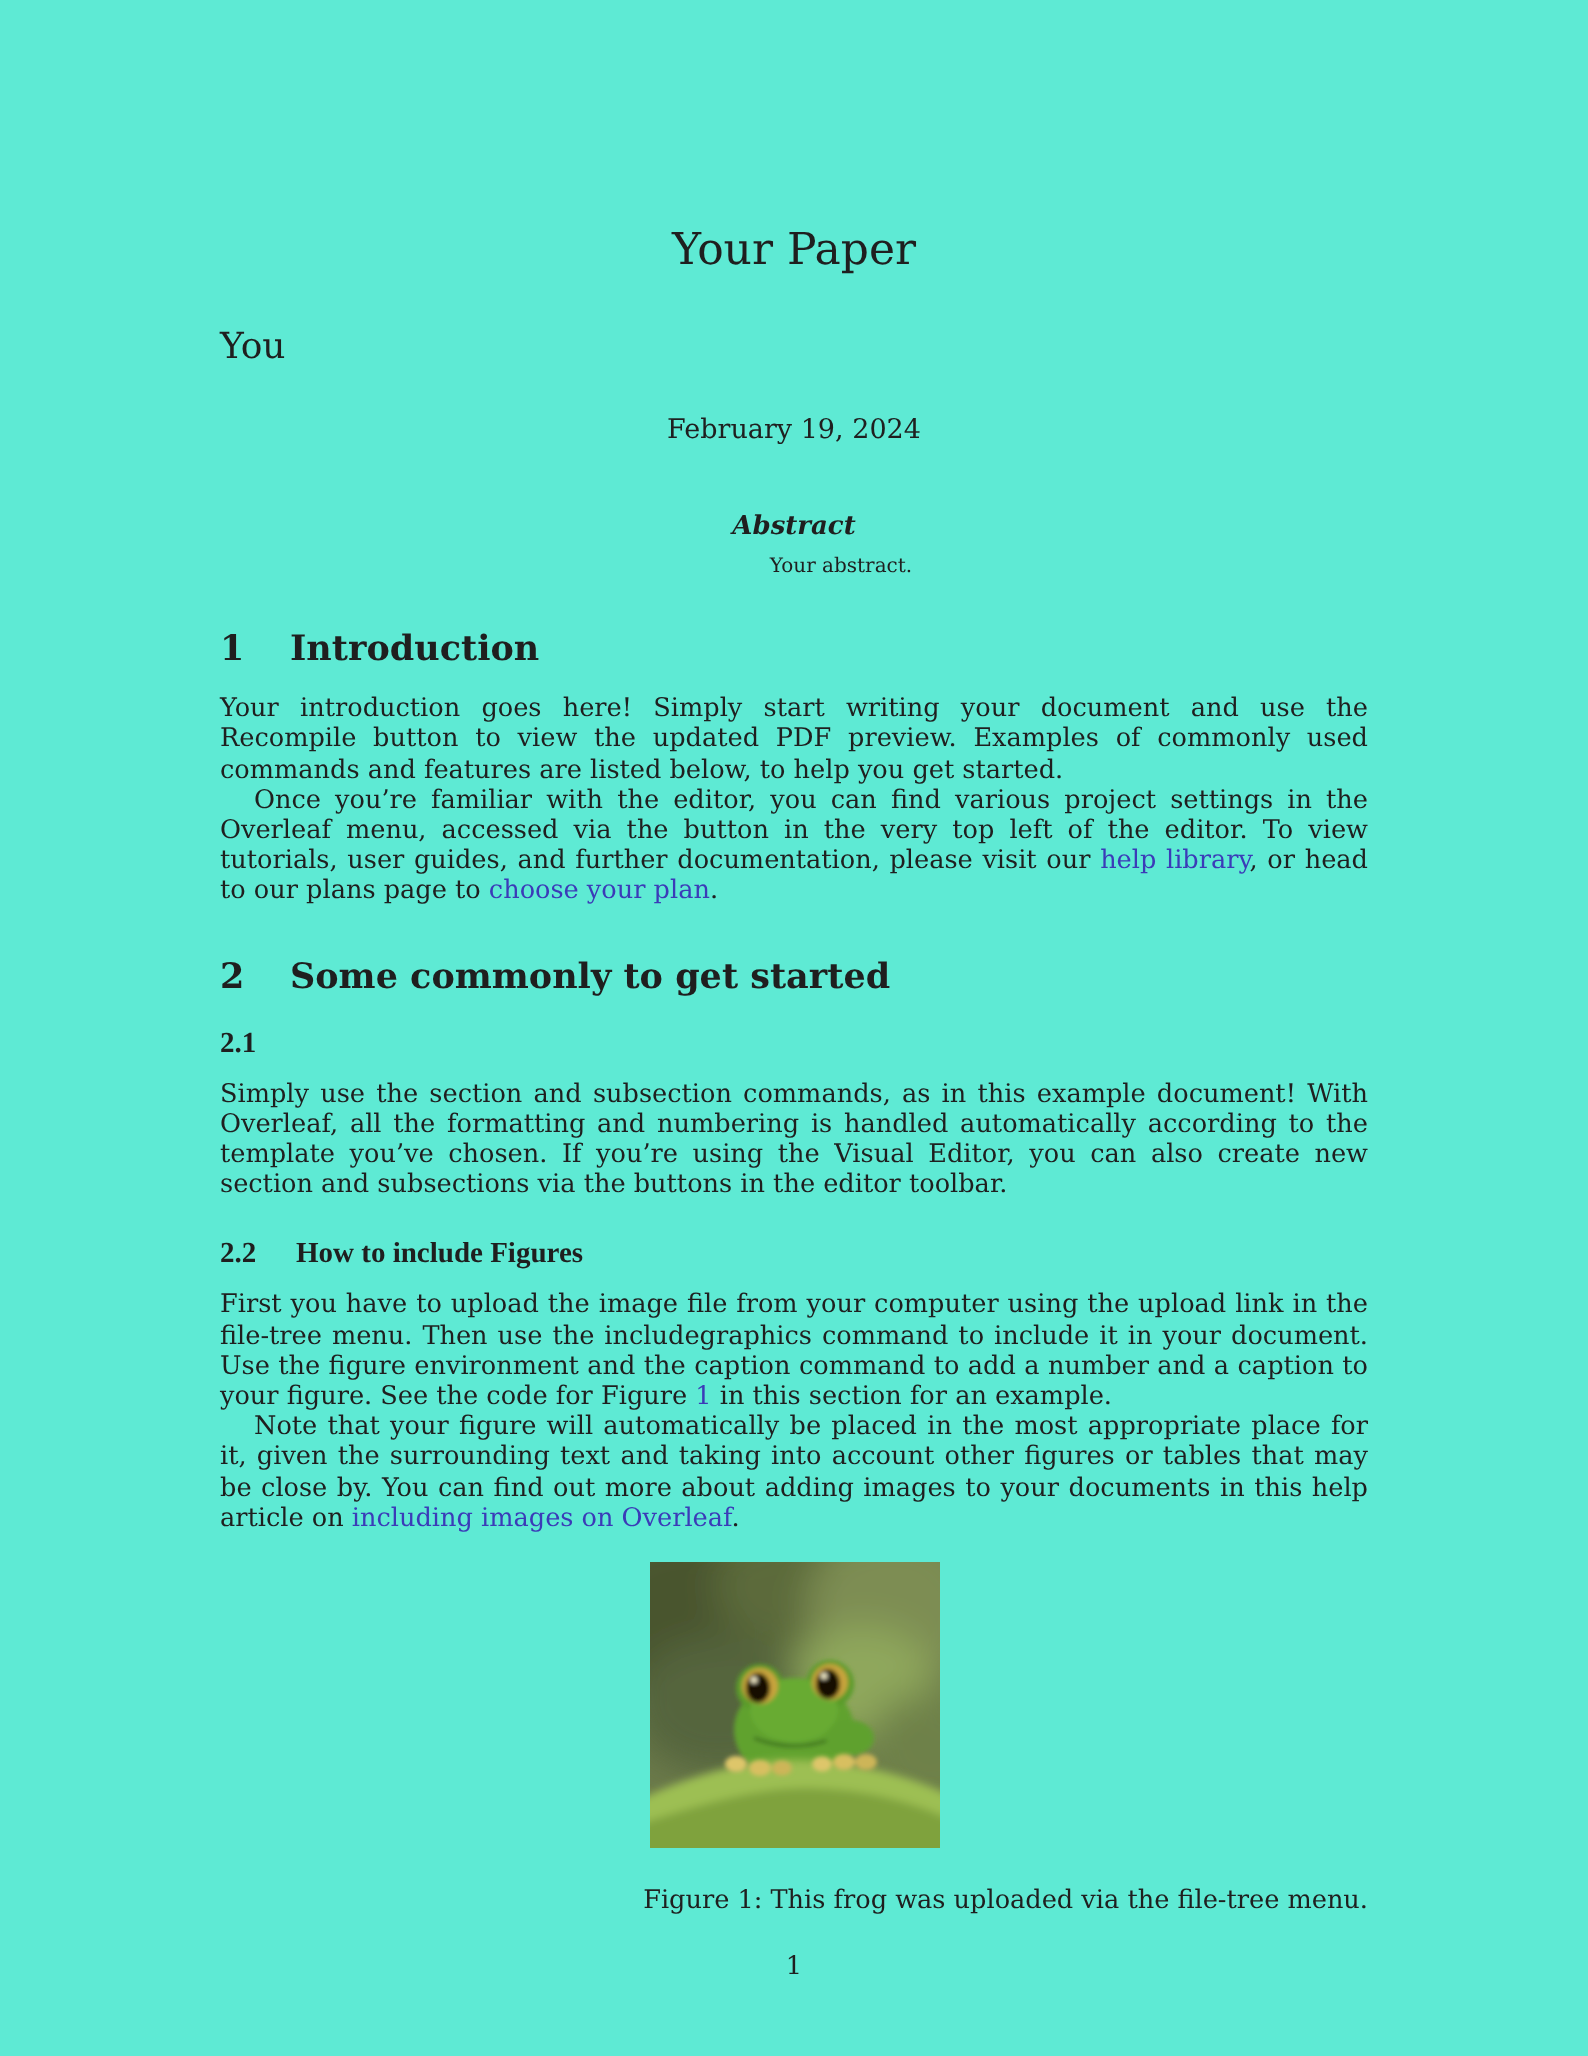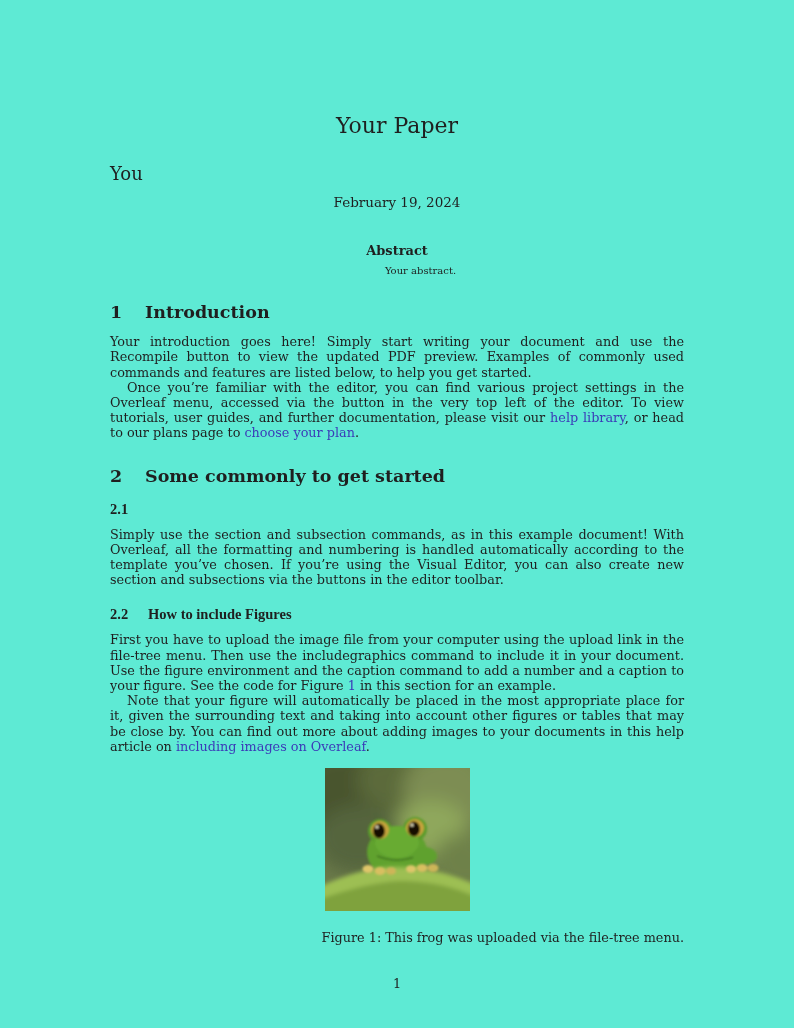--- a/index.html
+++ b/index.html
@@ -26,31 +26,32 @@
     font-weight: normal;
     text-align: center;
   }
   .doc-author {
     margin: 25px 0 0 0;
     font-size: 18px;
     line-height: 17px;
     text-align: left;
   }
   .doc-date {
-    margin: 12px 0 0 0;
+    margin: 25px 0 0 0;
     font-size: 13.5px;
     line-height: 17px;
     text-align: center;
   }
   .abstract-heading {
     margin: 32px 0 0 0;
     font-size: 13px;
     line-height: 15px;
     font-weight: bold;
     text-align: center;
+    font-style: italic;
   }
   .abstract-text {
     margin: 5px 0 0 47px;
     font-size: 10px;
     line-height: 15.2px;
     text-align: center;
   }
   .sec-heading {
     display: flex;
     font-weight: bold;

